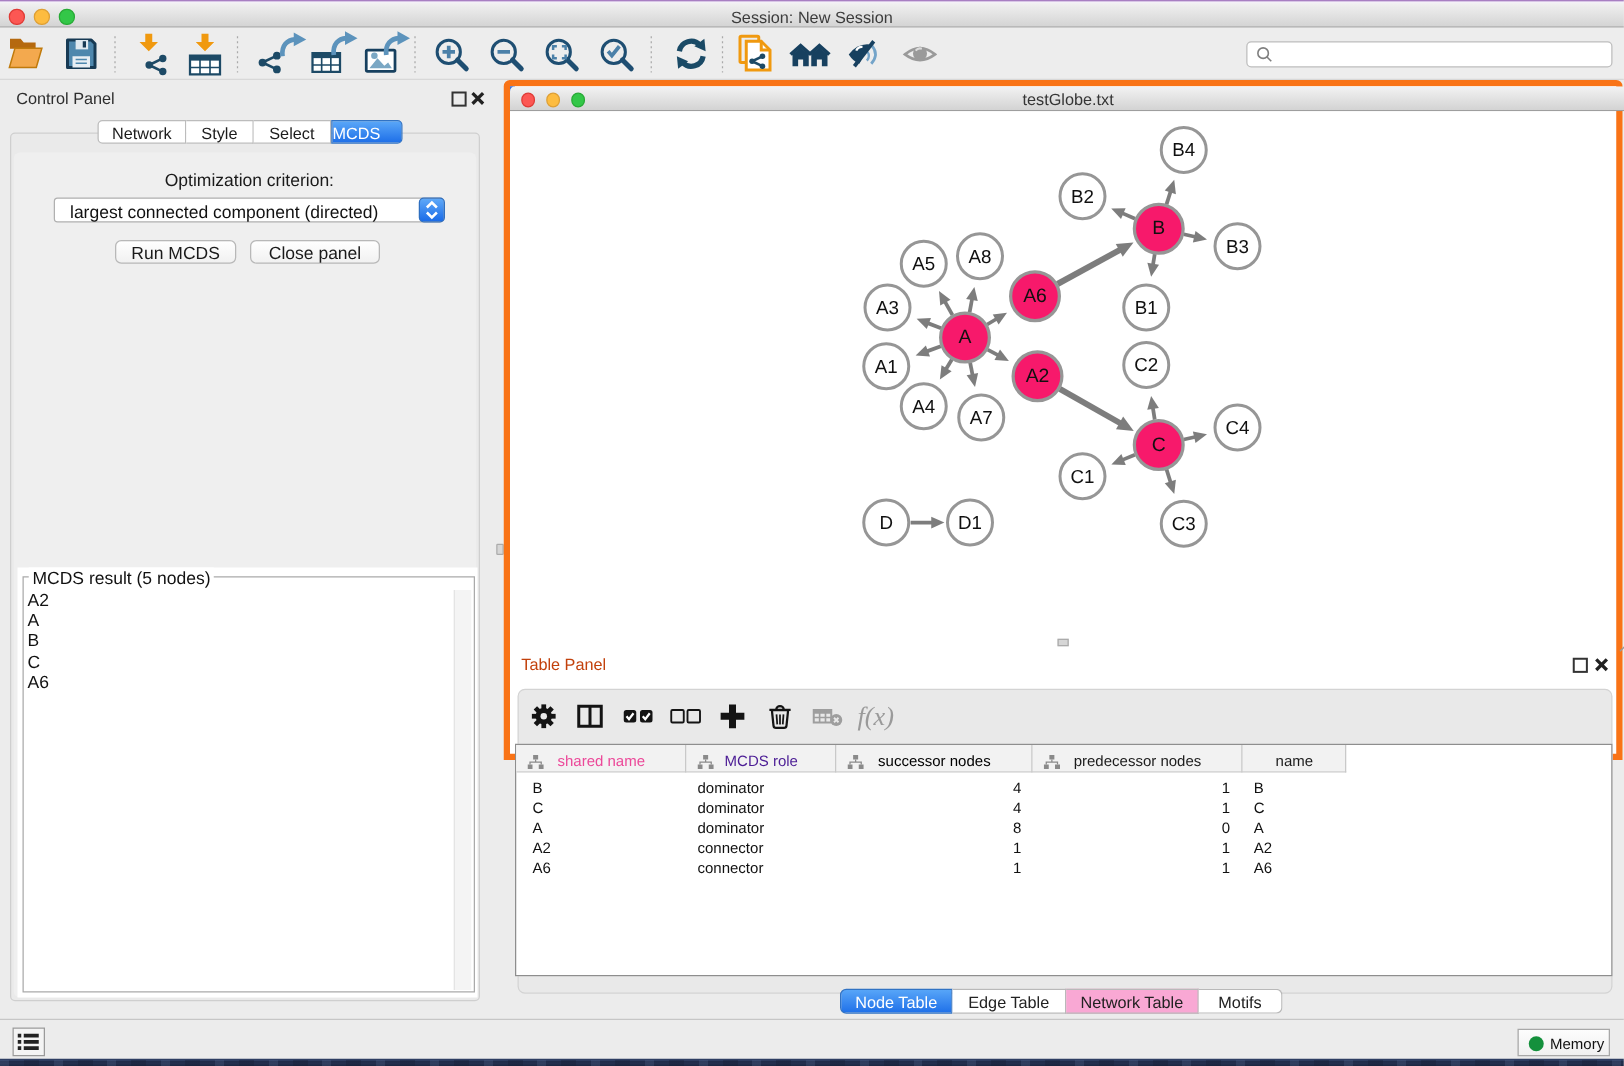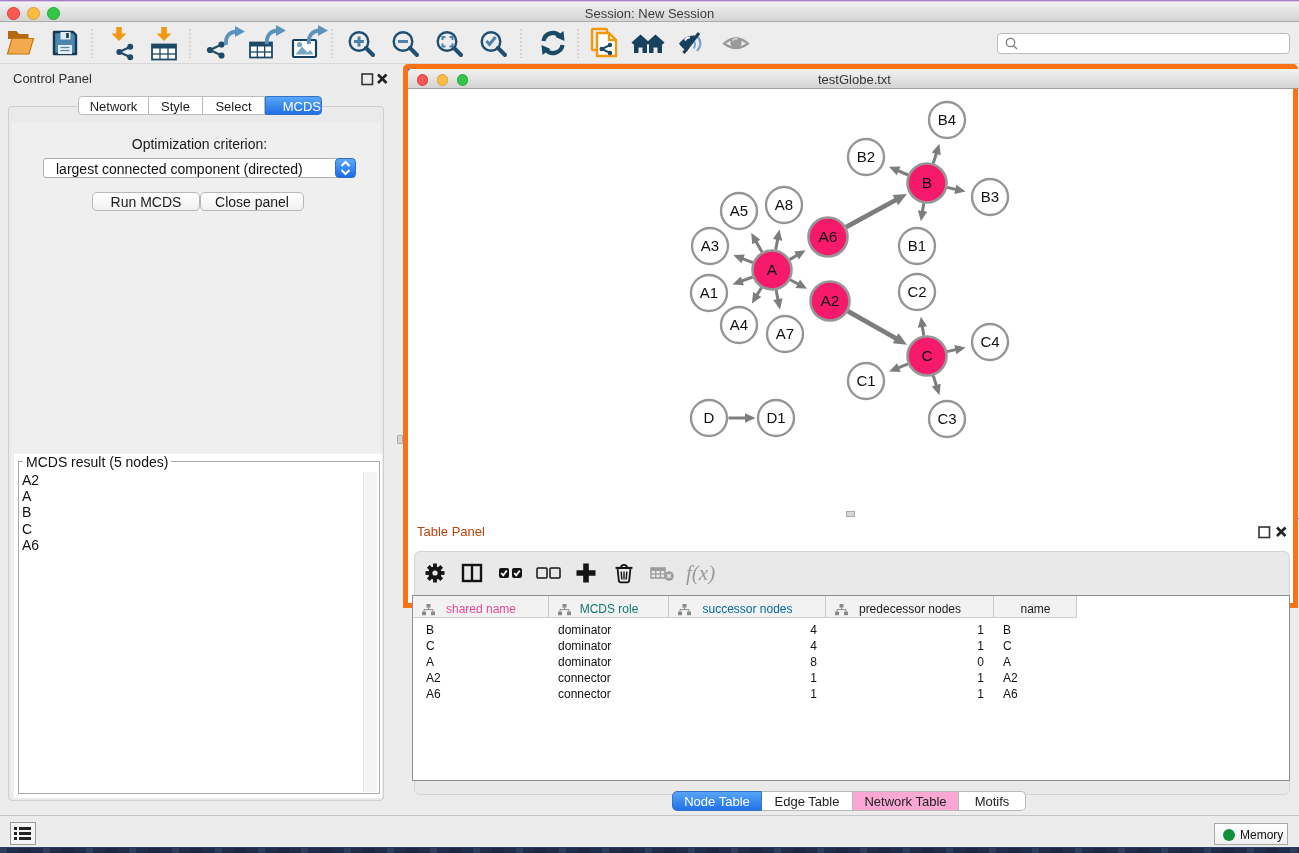--- a/index.html
+++ b/index.html
@@ -156,34 +156,34 @@
 <svg width="40" height="16" style="position:absolute;left:357px;top:72px">
  <rect x="5" y="2" width="10.5" height="10.5" fill="none" stroke="#333" stroke-width="1.6"></rect>
  <path d="M21,2.5 l8.5,8.5 M29.5,2.5 l-8.5,8.5" stroke="#222" stroke-width="2.6"></path>
 </svg>
 
 <div class="abs" style="left:8px;top:106px;width:376px;height:695px;background:#eaeaea;border:1px solid #cfcfcf;border-radius:4px"></div>
 <div class="abs" style="left:11px;top:122px;width:370px;height:676px;background:#efefef;border-radius:5px"></div>
 <div style="position:absolute;left:78px;top:96px;width:71px;height:19px;background:#fff;color:#1c1c1c;border:1px solid #bcbcbc;border-radius:4px 0 0 4px;font-size:13px;text-align:center;line-height:19px;">Network</div>
     <div style="position:absolute;left:149px;top:96px;width:54px;height:19px;background:#fff;color:#1c1c1c;border:1px solid #bcbcbc;border-left:none;font-size:13px;text-align:center;line-height:19px;">Style</div>
     <div style="position:absolute;left:203px;top:96px;width:62px;height:19px;background:#fff;color:#1c1c1c;border:1px solid #bcbcbc;border-left:none;font-size:13px;text-align:center;line-height:19px;">Select</div>
-    <div style="position:absolute;left:265px;top:96px;width:57px;height:19px;background:linear-gradient(#5aa7f8,#1e6fe8);color:#fff;border:1px solid #3173c4;border-radius:0 4px 4px 0;font-size:13px;text-align:right;line-height:19px;">MCDS</div>
+    <div style="position:absolute;left:265px;top:96px;width:57px;height:19px;background:linear-gradient(#5aa7f8,#1e6fe8);color:#fff;border:1px solid #3173c4;border-radius:0 4px 4px 0;font-size:13px;text-align:left;line-height:19px;">MCDS</div>
 <div class="abs" style="left:23px;top:136px;width:353px;text-align:center;font-size:14px;color:#1a1a1a">Optimization criterion:</div>
 
 <div class="abs" style="left:43px;top:158px;width:312px;height:20px;background:#fff;border:1px solid #b0b0b0;border-radius:3px">
  <div class="abs" style="left:12px;top:2px;font-size:14px;color:#111">largest connected component (directed)</div>
  <div class="abs" style="left:291px;top:-1px;width:21px;height:20px;background:linear-gradient(#5fa9f8,#1a6be8);border-radius:4px;border:1px solid #2f6fc0">
   <svg width="19" height="18" style="position:absolute;left:0;top:0">
    <path d="M5.5,7 l4,-4 l4,4" fill="none" stroke="#fff" stroke-width="2"></path>
    <path d="M5.5,11 l4,4 l4,-4" fill="none" stroke="#fff" stroke-width="2"></path>
   </svg>
  </div>
 </div>
 
-<div class="abs" style="left:92px;top:192px;width:108px;height:19px;background:linear-gradient(#ffffff,#f1f1f1);border:1px solid #b8b8b8;border-radius:5px;font-size:14px;text-align:center;line-height:18px;color:#1a1a1a">Run MCDS</div>
+<div class="abs" style="left:92px;top:192px;width:97px;height:19px;background:linear-gradient(#ffffff,#f1f1f1);border:1px solid #b8b8b8;border-radius:5px;font-size:14px;text-align:center;line-height:18px;color:#1a1a1a">Run MCDS</div>
 <div class="abs" style="left:200px;top:192px;width:104px;height:19px;background:linear-gradient(#ffffff,#f1f1f1);border:1px solid #b8b8b8;border-radius:5px;font-size:14px;text-align:center;line-height:18px;color:#1a1a1a">Close panel</div>
 
 <div class="abs" style="left:14px;top:454px;width:368px;height:344px;background:#fff"></div>
 <div class="abs" style="left:18px;top:461px;width:362px;height:333px;border:1px solid #aaa"></div>
 <div class="abs" style="left:23px;top:454px;background:#fff;padding:0 3px;font-size:14px;color:#111">MCDS result (5 nodes)</div>
 <div class="abs" style="left:363px;top:472px;width:14px;height:320px;background:#f4f4f4;border-left:1px solid #e4e4e4"></div>
 <div class="abs" style="left:22px;top:472px;font-size:14px;line-height:16.2px;color:#111">A2<br>A<br>B<br>C<br>A6</div>
 
 <div class="abs" style="left:397px;top:435px;width:6px;height:9px;background:#d6d6d6;border:1px solid #ababab;border-radius:1px"></div>
 
@@ -349,29 +349,29 @@
         <path d="M6.5,3.6 v2 M2,7.6 v-2 h9 v2" stroke="#8a8a8a" stroke-width="1" fill="none"></path>
       </svg>
       <div style="position:absolute;left:0px;top:6px;width:136px;text-align:center;font-size:12px;color:#ec4899">shared name</div>
       <div style="position:absolute;left:136px;top:0;width:120px;height:22px;border-right:1px solid #c9c9c9;"></div>
       <svg width="13" height="12" style="position:absolute;left:145px;top:8px">
         <rect x="4.5" y="0" width="4" height="3.6" fill="#8a8a8a"></rect>
         <rect x="0" y="7.6" width="4" height="3.6" fill="#8a8a8a"></rect>
         <rect x="9" y="7.6" width="4" height="3.6" fill="#8a8a8a"></rect>
         <path d="M6.5,3.6 v2 M2,7.6 v-2 h9 v2" stroke="#8a8a8a" stroke-width="1" fill="none"></path>
       </svg>
-      <div style="position:absolute;left:136px;top:6px;width:120px;text-align:center;font-size:12px;color:#0f766e">MCDS role</div>
+      <div style="position:absolute;left:136px;top:6px;width:120px;text-align:center;font-size:12px;color:#4c1d95">MCDS role</div>
       <div style="position:absolute;left:256px;top:0;width:157px;height:22px;border-right:1px solid #c9c9c9;"></div>
       <svg width="13" height="12" style="position:absolute;left:265px;top:8px">
         <rect x="4.5" y="0" width="4" height="3.6" fill="#8a8a8a"></rect>
         <rect x="0" y="7.6" width="4" height="3.6" fill="#8a8a8a"></rect>
         <rect x="9" y="7.6" width="4" height="3.6" fill="#8a8a8a"></rect>
         <path d="M6.5,3.6 v2 M2,7.6 v-2 h9 v2" stroke="#8a8a8a" stroke-width="1" fill="none"></path>
       </svg>
-      <div style="position:absolute;left:256px;top:6px;width:157px;text-align:center;font-size:12px;color:#0369a1">successor nodes</div>
+      <div style="position:absolute;left:256px;top:6px;width:157px;text-align:center;font-size:12px;color:#000000">successor nodes</div>
       <div style="position:absolute;left:413px;top:0;width:168px;height:22px;border-right:1px solid #c9c9c9;"></div>
       <svg width="13" height="12" style="position:absolute;left:422px;top:8px">
         <rect x="4.5" y="0" width="4" height="3.6" fill="#8a8a8a"></rect>
         <rect x="0" y="7.6" width="4" height="3.6" fill="#8a8a8a"></rect>
         <rect x="9" y="7.6" width="4" height="3.6" fill="#8a8a8a"></rect>
         <path d="M6.5,3.6 v2 M2,7.6 v-2 h9 v2" stroke="#8a8a8a" stroke-width="1" fill="none"></path>
       </svg>
       <div style="position:absolute;left:413px;top:6px;width:168px;text-align:center;font-size:12px;color:#1c1c1c">predecessor nodes</div>
       <div style="position:absolute;left:581px;top:0;width:83px;height:22px;border-right:1px solid #c9c9c9;"></div>
       <div style="position:absolute;left:581px;top:6px;width:83px;text-align:center;font-size:12px;color:#1c1c1c">name</div>

